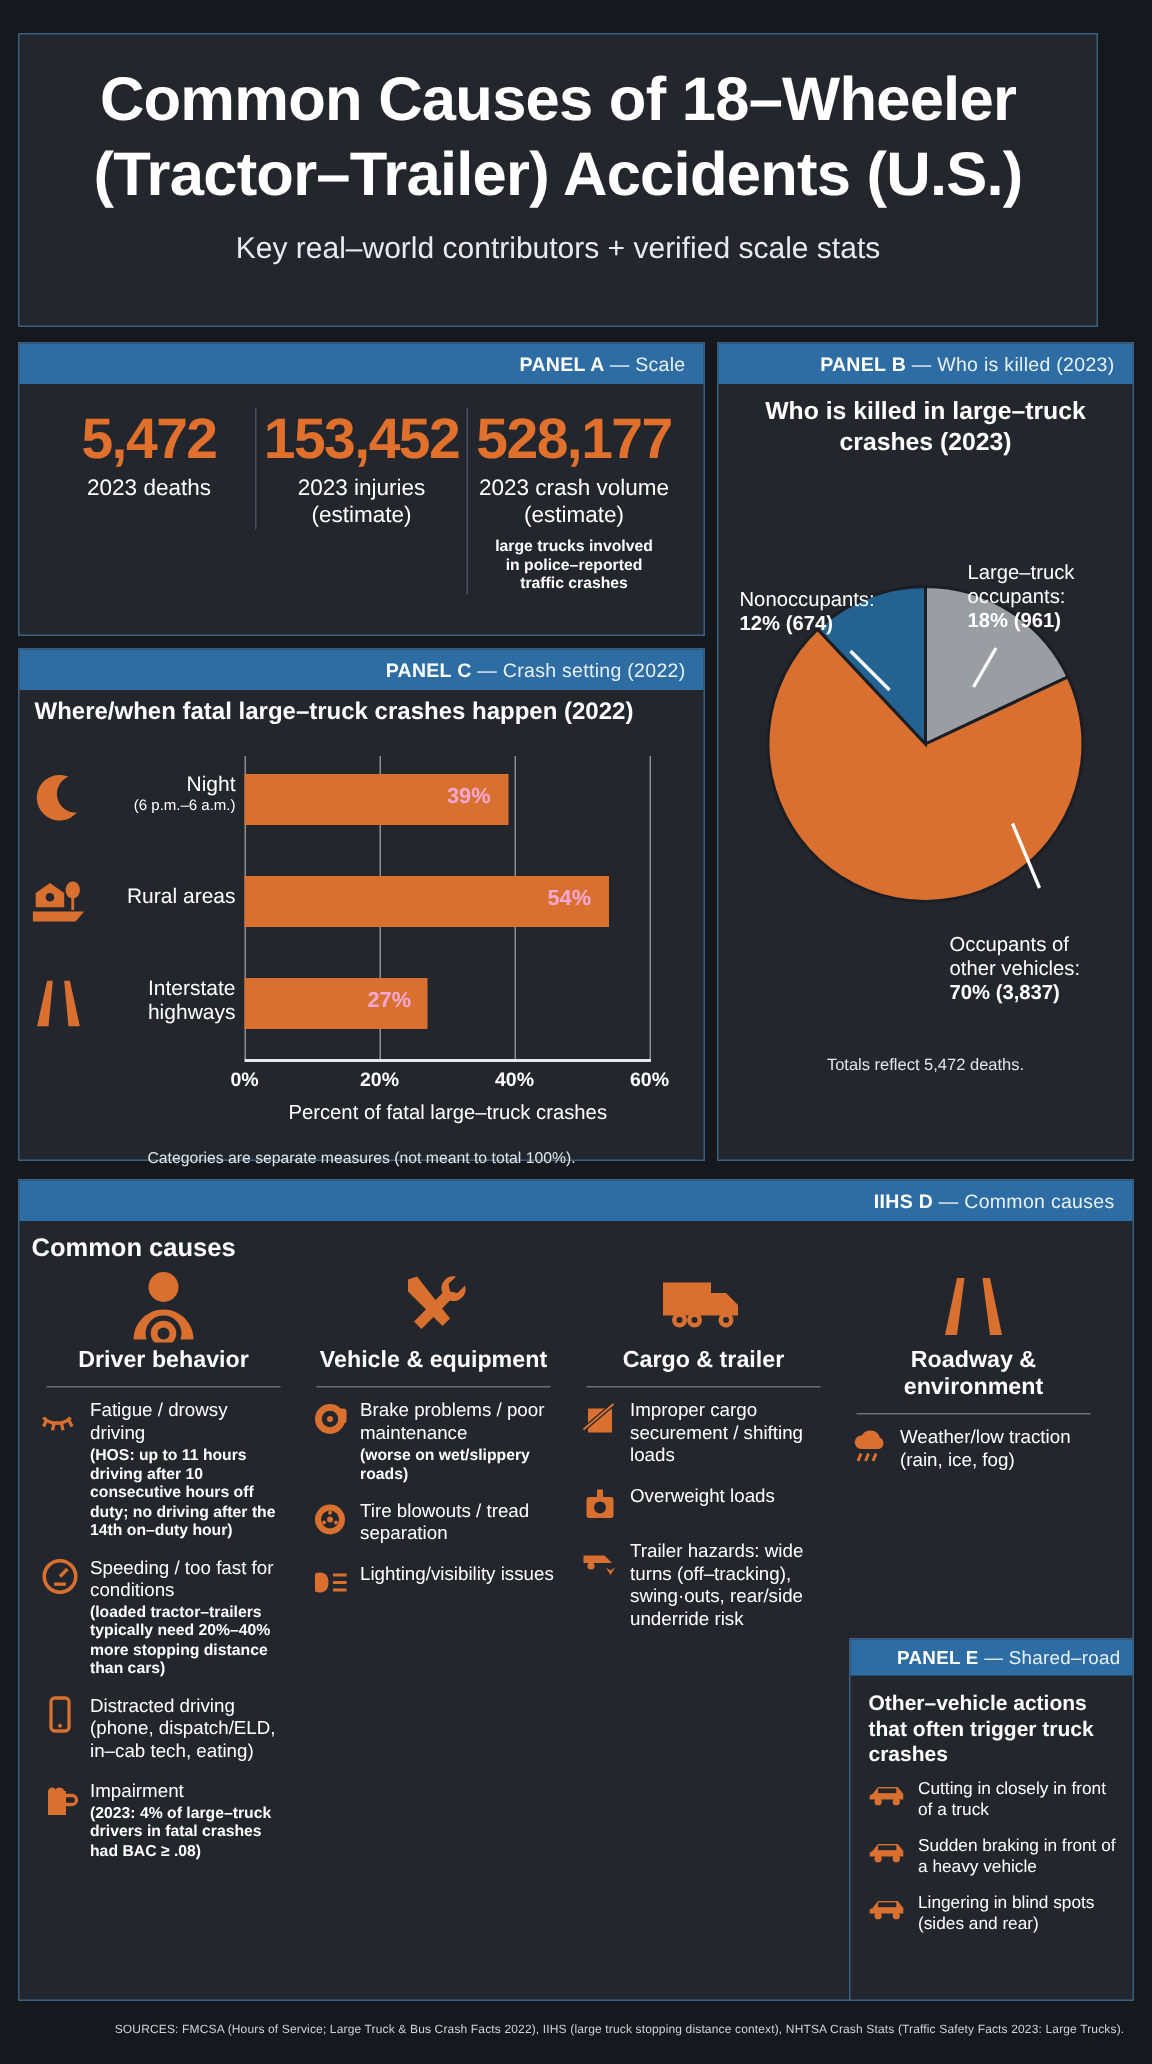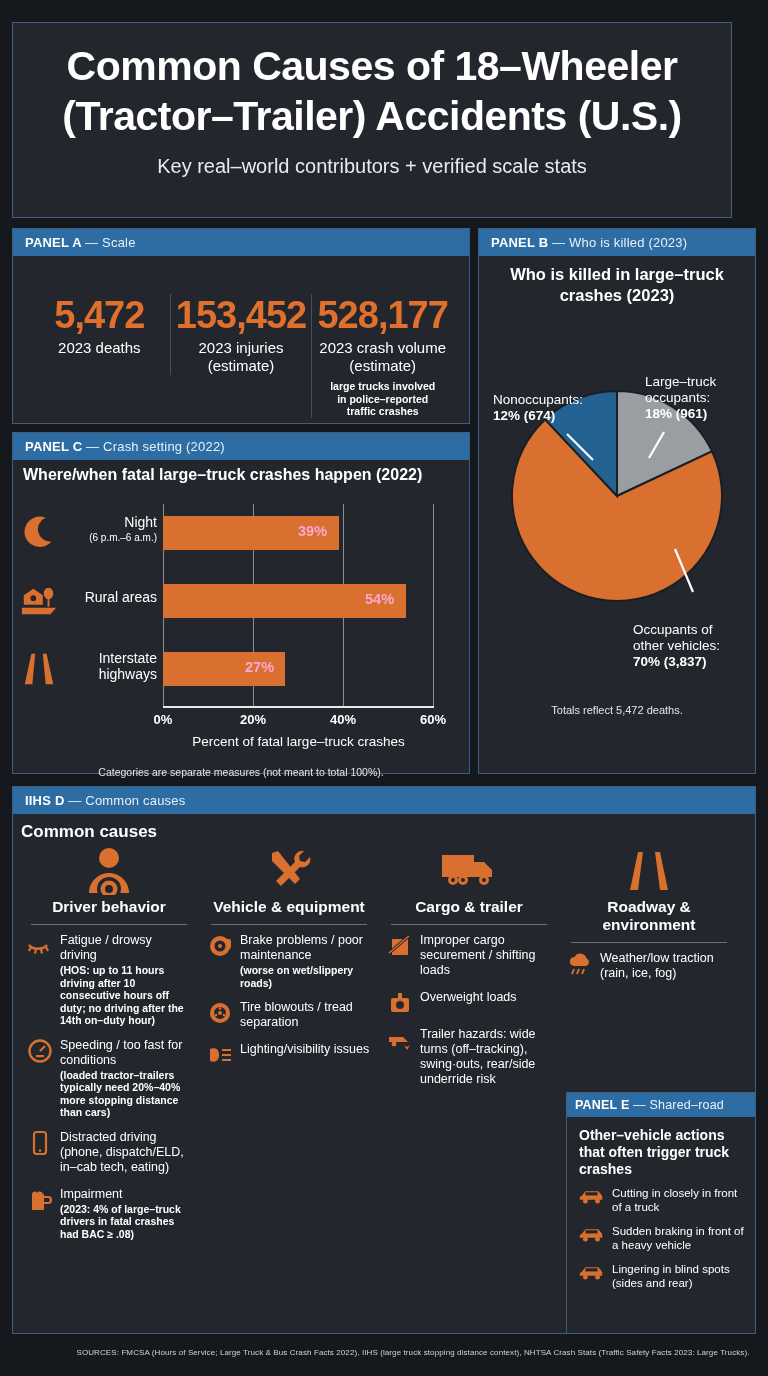--- a/index.html
+++ b/index.html
@@ -13,23 +13,24 @@
 
   .panel { position: absolute; border: 1px solid #3c5f80; background: #23272d; }
   .panel-head {
     background: #2e6da4;
     color: #ffffff;
     font-size: 13px;
     font-weight: bold;
     padding: 6px 12px;
     letter-spacing: .2px;
     white-space: nowrap;
+    text-align: right;
   }
   .panel-head .dash { font-weight: normal; color: #e9f1f8; }
-  .panel-body { padding: 26px 12px 12px; }
+  .panel-body { padding: 4px 12px 12px; }
 
   
   #title-panel { left: 12px; top: 22px; width: 720px; height: 196px; padding: 18px 22px; background:#23272d; }
   .title-line {
     color: #ffffff; font-weight: bold; text-align: center;
     font-size: 41px; line-height: 50px; letter-spacing: -0.5px;
   }
   .subtitle {
     color: #e8eaed; text-align: center; font-size: 20px; margin-top: 14px; font-weight: 400;
   }

